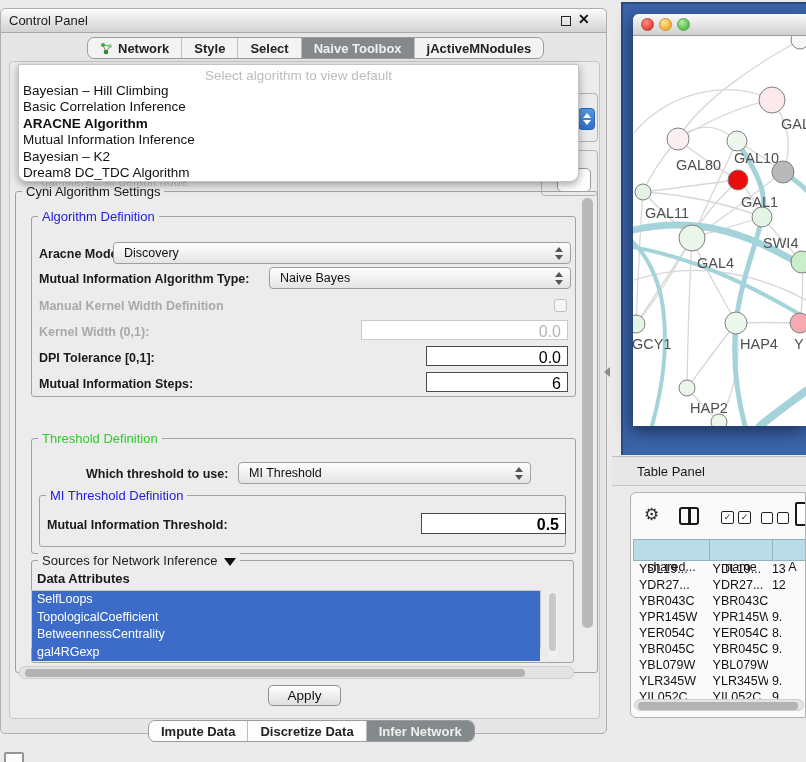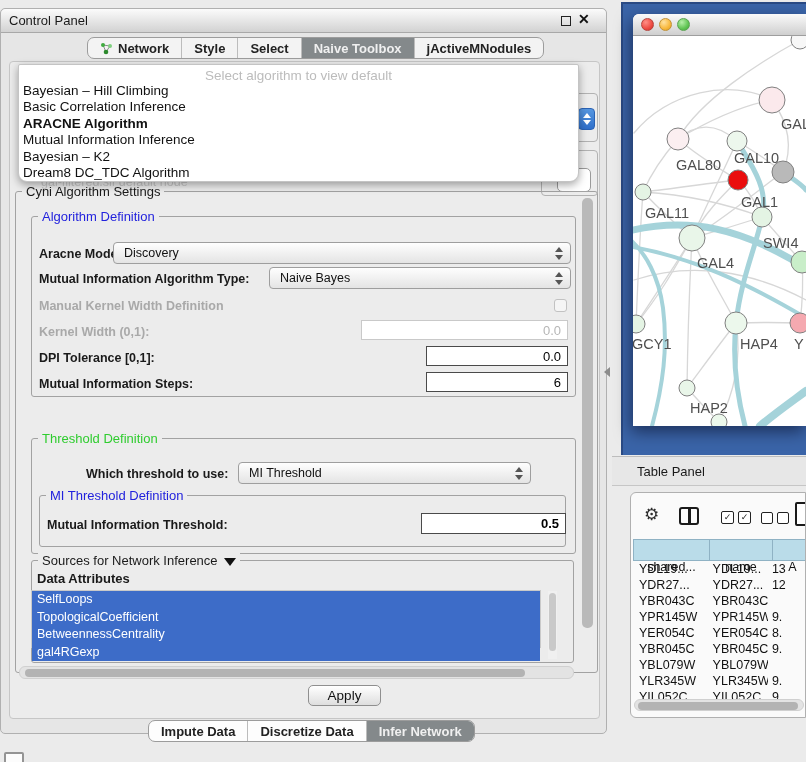--- a/index.html
+++ b/index.html
@@ -38,41 +38,41 @@
 
   
   .grp{border:1px solid #a2a2a2;border-radius:3px;}
   .legend{position:absolute;top:-8px;left:6px;background:#ececec;padding:0 4px;font-size:13px;white-space:nowrap;}
   .legend.blue{color:#2222dd;}
   .legend.green{color:#2fcc2f;}
   .legend.plain{color:#1a1a1a;}
 
   .lbl{font-size:12.5px;font-weight:bold;color:#1a1a1a;white-space:nowrap;}
   .lbl.dis{color:#a9a9a9;}
-  .tfield{background:#fff;border:1px solid #4a4a4a;font-size:13px;text-align:right;padding:2px 6px;}
+  .tfield{background:#fff;border:1px solid #4a4a4a;font-size:16px;text-align:right;padding:2px 6px;}
   .tfield.dis{border:1px solid #c9c9c9;color:#b6b6b6;}
   .combo{background:linear-gradient(#fefefe,#e4e4e4);border:1px solid #9e9e9e;border-radius:4px;font-size:12.5px;color:#111;padding:3px 22px 12px 10px;height:22px;}
   .stepper{position:absolute;right:6px;top:4px;width:10px;height:13px;}
   .stepper .up,.stepper .dn{position:absolute;left:1px;width:0;height:0;border-left:4px solid transparent;border-right:4px solid transparent;}
   .stepper .up{top:0;border-bottom:5px solid #555;}
   .stepper .dn{bottom:0;border-top:5px solid #555;}
   .checkbox{width:13px;height:13px;border:1px solid #c2c2c2;border-radius:3px;background:#f5f5f5;}
 
   .tri-right{width:0;height:0;border-top:6px solid transparent;border-bottom:6px solid transparent;border-left:8px solid #111;}
   .tri-down{display:inline-block;width:0;height:0;border-left:6px solid transparent;border-right:6px solid transparent;border-top:8px solid #111;vertical-align:middle;margin-left:6px;}
 
   .attr-list{background:#fff;border:1px solid #c9c9c9;}
   .attr-item{font-size:12.5px;color:#fff;background:#3d6cc8;line-height:17.5px;padding-left:5px;white-space:nowrap;}
   .mini-vscroll{background:#f0f0f0;}
   .mini-vscroll .thumb{position:absolute;left:1px;top:2px;width:7px;height:58px;background:#c9c9c9;border-radius:4px;}
   .vscroll-thumb{background:#b9b9b9;border-radius:5px;}
   .hscroll-track{background:#e3e3e3;border:1px solid #d0d0d0;border-radius:6px;}
   .hscroll-thumb{background:#b3b3b3;border-radius:4px;}
 
-  .apply-btn{background:linear-gradient(#ffffff,#dedede);border:1px solid #8f8f8f;border-radius:5px;font-size:13.5px;color:#111;text-align:center;padding-top:2px;margin-left:40px;}
+  .apply-btn{background:linear-gradient(#ffffff,#dedede);border:1px solid #8f8f8f;border-radius:5px;font-size:13.5px;color:#111;text-align:center;padding-top:2px;}
 
   .bottomtabs{left:147px;top:711px;height:22px;display:flex;border:1px solid #9c9c9c;border-radius:7px;background:#fdfdfd;overflow:hidden;}
 
   
   .divider-handle{left:604px;top:367px;width:0;height:0;border-top:5px solid transparent;border-bottom:5px solid transparent;border-right:6px solid #8c8c8c;}
 
   
   .desktop{left:621px;top:2px;width:185px;height:453px;background:#3a64a8;border-left:2px solid #2a4a84;border-top:2px solid #2a4a84;}
   .net-window{left:633px;top:14px;width:173px;height:412px;background:#fff;border-radius:6px 0 0 0;box-shadow:-2px 6px 16px rgba(0,0,20,0.5);}
   .net-titlebar{left:0;top:0;width:100%;height:22px;background:linear-gradient(#fafafa,#cfcfcf);border-bottom:1px solid #9e9e9e;border-radius:6px 0 0 0;}

